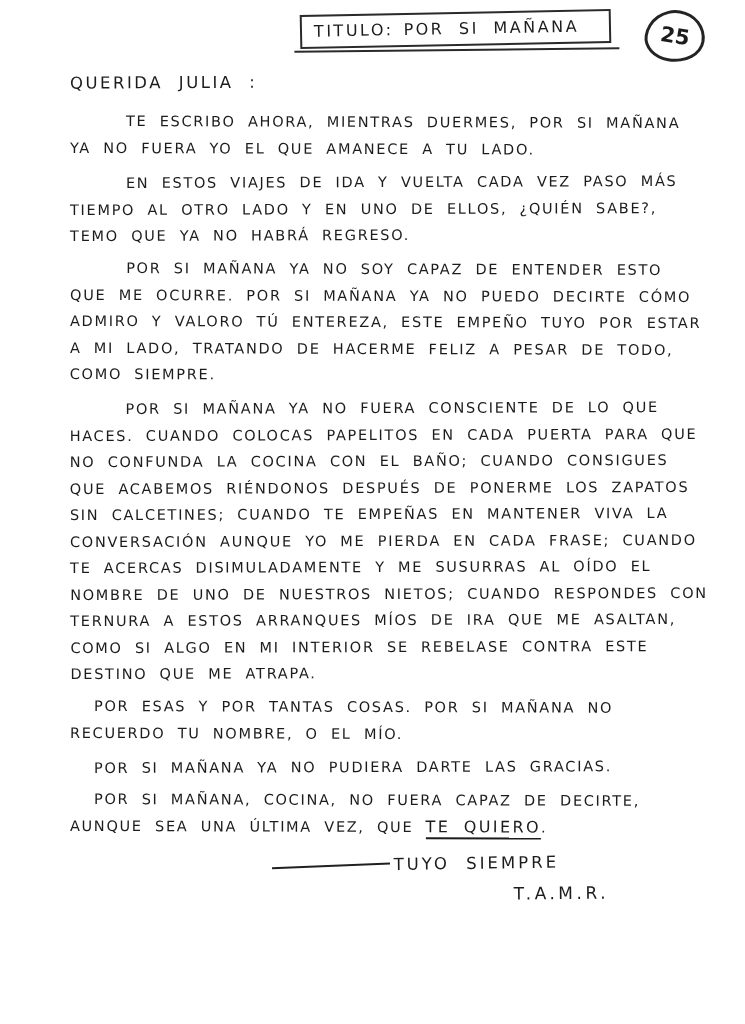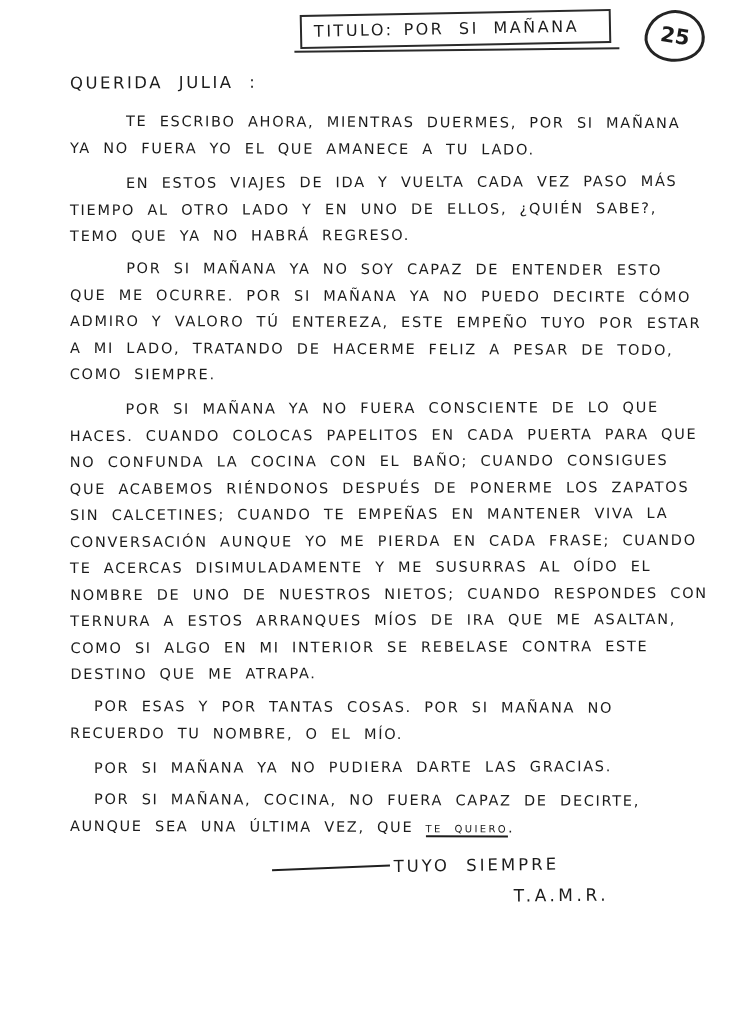--- a/index.html
+++ b/index.html
@@ -53,21 +53,21 @@
     font-size:14.5px;line-height:26.5px;
     letter-spacing:1.7px;word-spacing:6px;
     margin:0 0 7px 0;
     text-align:left;
     transform:rotate(-0.2deg);
   }
   .para.indent{text-indent:56px;}
   .para:nth-of-type(even){transform:rotate(0.2deg);}
   .para.small-indent{text-indent:24px;}
   .emph{
-    font-size:10px;letter-spacing:2.4px;
+    font-size:16px;letter-spacing:2.4px;
     border-bottom:2px solid #1c1c1c;
     padding-bottom:1px;
   }
   
   .closing{
     display:flex;align-items:center;justify-content:flex-end;
     margin:16px 150px 0 0;
     transform:rotate(-0.8deg);
   }
   .flourish{

